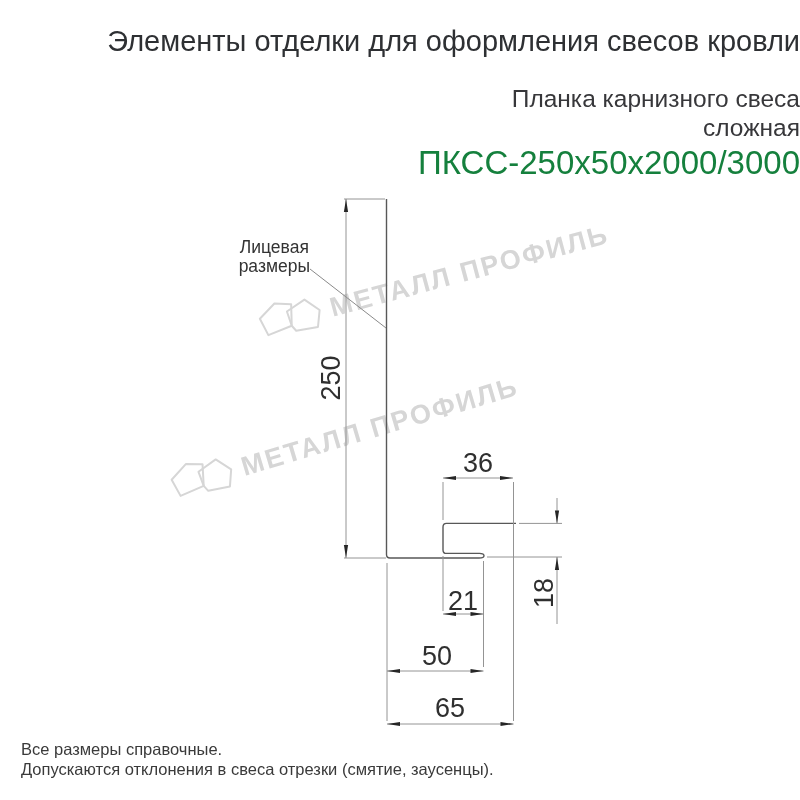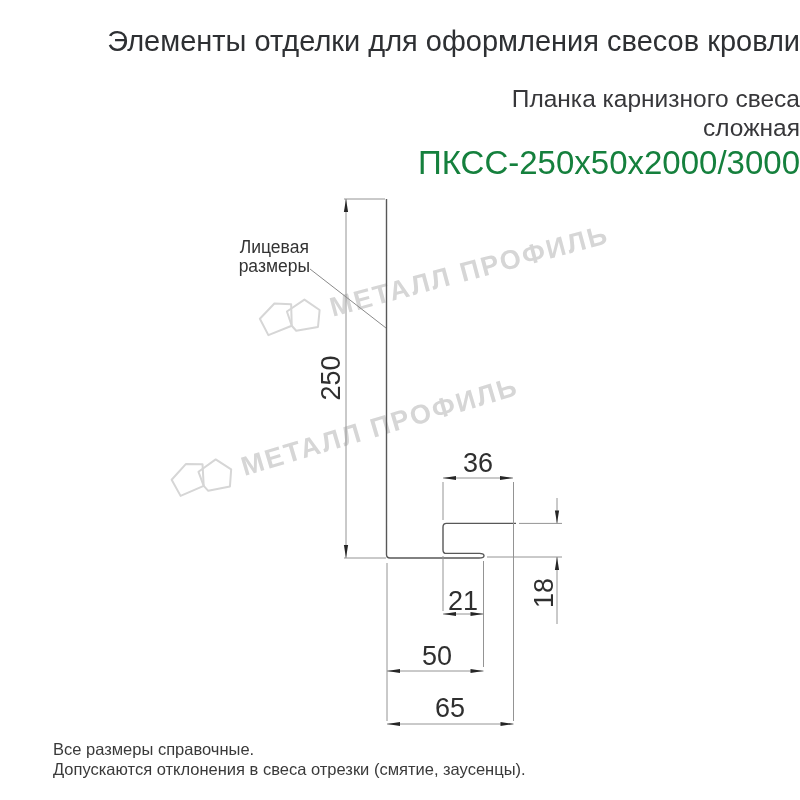--- a/index.html
+++ b/index.html
@@ -11,21 +11,21 @@
   .page-sub2{top:114px;font-size:24.5px;color:#37373a;}
   .page-model{top:144px;font-size:33px;color:#15803d;}
   .face-label{position:absolute;top:238px;right:490px;text-align:center;
               font-size:17.5px;line-height:18.5px;color:#333;white-space:nowrap;}
   .watermark{position:absolute;display:flex;align-items:center;gap:9px;
              transform-origin:0 50%;pointer-events:none;}
   .wm-1{left:260px;top:303px;transform:rotate(-15deg);}
   .wm-2{left:172px;top:464px;transform:rotate(-16.5deg);}
   .wm-text{font-size:27px;font-weight:bold;letter-spacing:2px;color:#d6d6d6;white-space:nowrap;}
   .wm-logo{flex:0 0 auto;}
-  .footer{position:absolute;left:21px;top:740px;font-size:16.5px;line-height:19.5px;color:#3a3a3a;margin-left:32px;}
+  .footer{position:absolute;left:21px;top:740px;font-size:16.5px;line-height:19.5px;color:#3a3a3a;}
   .drawing{position:absolute;left:0;top:0;}
   .dimline{stroke:#949494;stroke-width:1;fill:none;}
   .profile{stroke:#585858;stroke-width:1.4;fill:none;}
   .leader{stroke:#8a8a8a;stroke-width:1;fill:none;}
   .arrow{fill:#262626;stroke:none;}
   .dimtext{fill:#2f2f2f;font-size:27px;font-family:"Liberation Sans","DejaVu Sans",sans-serif;}
 </style>
 </head>
 <body>
 

